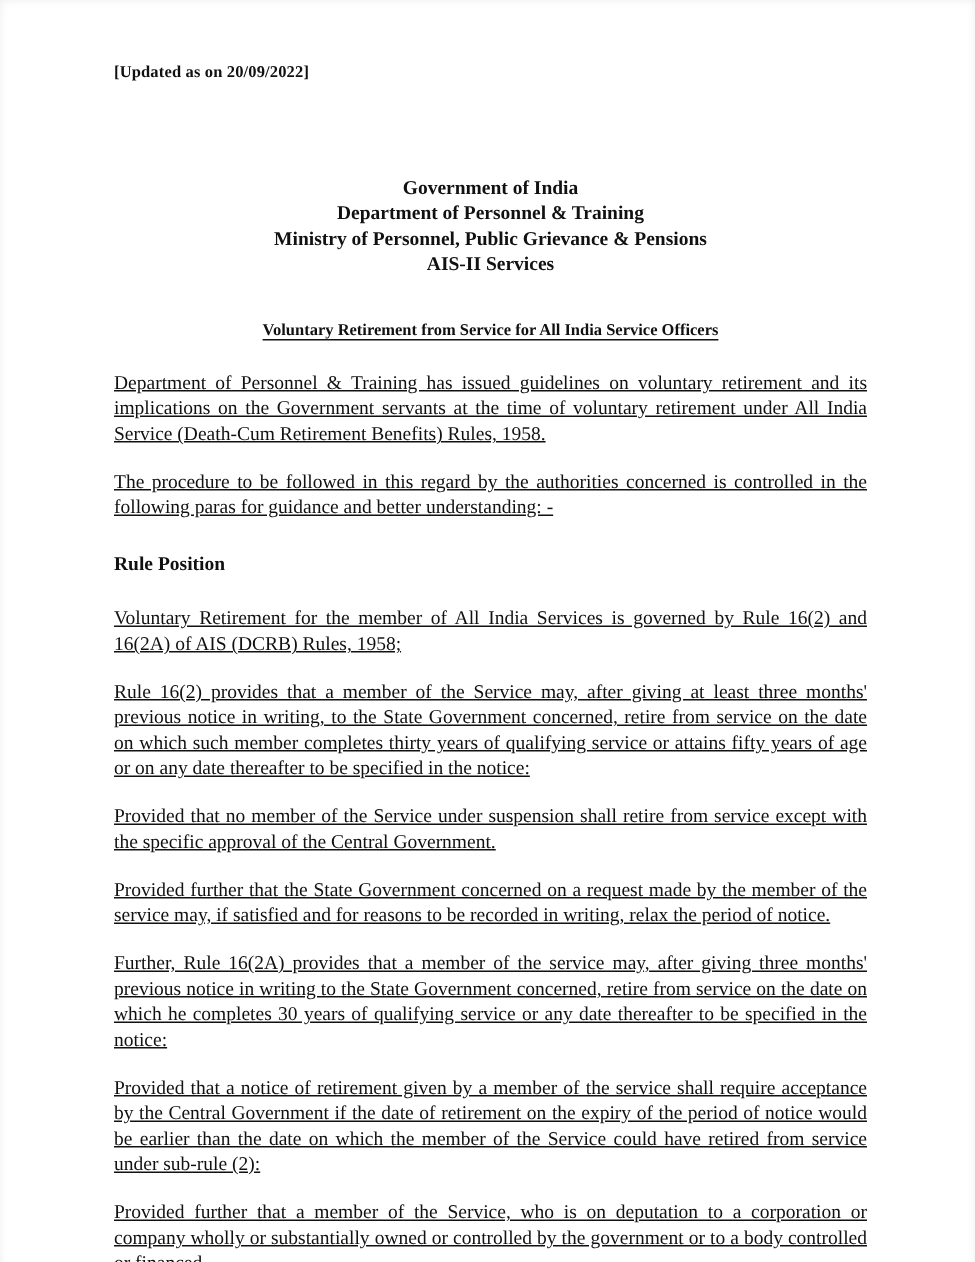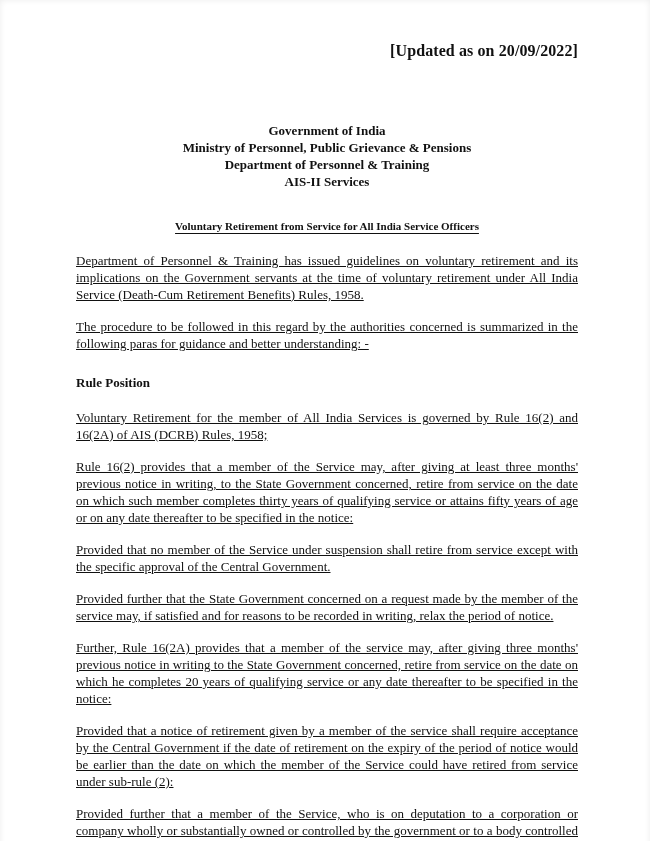--- a/index.html
+++ b/index.html
@@ -15,23 +15,22 @@
     margin: 0 auto;
     background: #ffffff;
     box-sizing: border-box;
     padding: 36px 72px 26px 76px;
     display: flex;
     flex-direction: column;
     color: #111111;
     box-shadow: inset 0 0 6px rgba(0,0,0,0.08);
   }
   .updated-label {
-    text-align: right;
     font-weight: bold;
-    font-size: 16px;
+    font-size: 11px;
     margin: 6px 0 14px 0;
     letter-spacing: 0.1px;
   }
   .doc-header {
     text-align: center;
     font-weight: bold;
     font-size: 13px;
     line-height: 17px;
     margin-top: 48px;
   }
@@ -64,44 +63,44 @@
 </style>
 </head>
 <body>
 
 <div class="page">
 
   <div class="updated-label">[Updated as on 20/09/2022]</div>
 
   <div class="doc-header">
     <div>Government of India</div>
+    <div>Department of Personnel &amp; Training</div>
     <div>Ministry of Personnel, Public Grievance &amp; Pensions</div>
-    <div>Department of Personnel &amp; Training</div>
     <div>AIS-II Services</div>
   </div>
 
   <div class="doc-title-wrap">
     <span class="doc-title">Voluntary Retirement from Service for All India Service Officers</span>
   </div>
 
   <p class="para">Department of Personnel &amp; Training has issued guidelines on voluntary retirement and its implications on the Government servants at the time of voluntary retirement under All India Service (Death-Cum Retirement Benefits) Rules, 1958.</p>
 
-  <p class="para">The procedure to be followed in this regard by the authorities concerned is summarized in the following paras for guidance and better understanding: -</p>
+  <p class="para">The procedure to be followed in this regard by the authorities concerned is controlled in the following paras for guidance and better understanding: -</p>
 
   <div class="section-heading-wrap">
     <span class="section-heading">Rule Position</span>
   </div>
 
   <p class="para gap-after-heading">Voluntary Retirement for the member of All India Services is governed by Rule 16(2) and 16(2A) of AIS (DCRB) Rules, 1958;</p>
 
   <p class="para">Rule 16(2) provides that a member of the Service may, after giving at least three months' previous notice in writing, to the State Government concerned, retire from service on the date on which such member completes thirty years of qualifying service or attains fifty years of age or on any date thereafter to be specified in the notice:</p>
 
   <p class="para">Provided that no member of the Service under suspension shall retire from service except with the specific approval of the Central Government.</p>
 
   <p class="para">Provided further that the State Government concerned on a request made by the member of the service may, if satisfied and for reasons to be recorded in writing, relax the period of notice.</p>
 
-  <p class="para">Further, Rule 16(2A) provides that a member of the service may, after giving three months' previous notice in writing to the State Government concerned, retire from service on the date on which he completes 20 years of qualifying service or any date thereafter to be specified in the notice:</p>
+  <p class="para">Further, Rule 16(2A) provides that a member of the service may, after giving three months' previous notice in writing to the State Government concerned, retire from service on the date on which he completes 30 years of qualifying service or any date thereafter to be specified in the notice:</p>
 
   <p class="para">Provided that a notice of retirement given by a member of the service shall require acceptance by the Central Government if the date of retirement on the expiry of the period of notice would be earlier than the date on which the member of the Service could have retired from service under sub-rule (2):</p>
 
   <p class="para">Provided further that a member of the Service, who is on deputation to a corporation or company wholly or substantially owned or controlled by the government or to a body controlled or financed</p>
 
 </div>
 
 </body></html>

